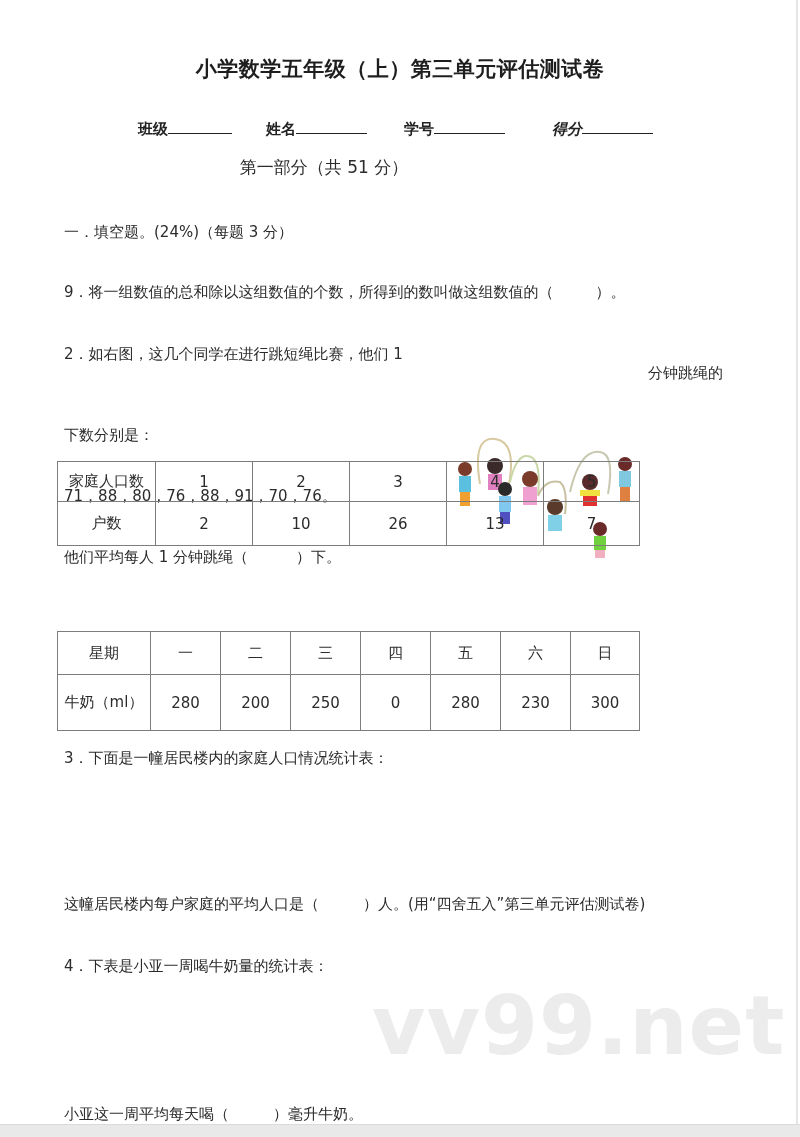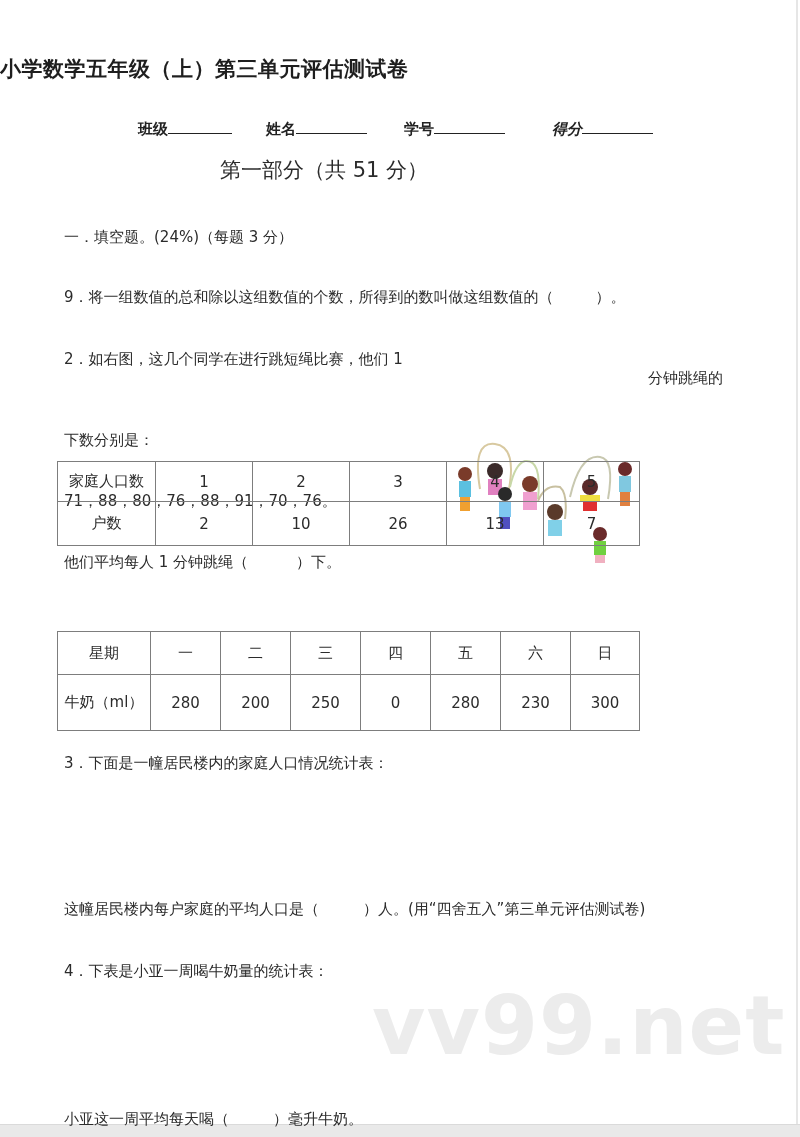--- a/index.html
+++ b/index.html
@@ -12,29 +12,29 @@
   .page {
     position:absolute; left:0; top:0; width:796px; height:1124px;
     background:#fff; border-right:2px solid #e6e6e6;
   }
   .bottom-bar {
     position:absolute; left:0; top:1124px; width:800px; height:13px;
     background:#e9e9e9; border-top:1px solid #dadada;
   }
   .abs { position:absolute; white-space:nowrap; }
   .title {
-    left:0; width:800px; top:55px; text-align:left;
+    left:0; width:800px; top:55px; text-align:center;
     font-size:21px; font-weight:bold; color:#1e1e1e; letter-spacing:0.5px;
   }
   .info-row { top:90px; font-size:15px; font-weight:bold; color:#222; }
   .info-field { position:absolute; top:0; }
   .info-field .blank {
     display:inline-block; border-bottom:1.5px solid #222; height:15px; vertical-align:baseline;
   }
-  .section { left:0; width:648px; top:128px; text-align:center; font-size:21px; }
+  .section { left:0; width:648px; top:128px; text-align:center; font-size:17px; }
   .line { font-size:15px; color:#2b2b2b; }
   .paren-gap { display:inline-block; }
 
   table.grid {
     position:absolute; border-collapse:collapse; table-layout:fixed;
     font-size:15px; color:#2b2b2b;
   }
   table.grid td {
     border:1.5px solid #7d7d7d; text-align:center; vertical-align:middle; padding:0;
   }

